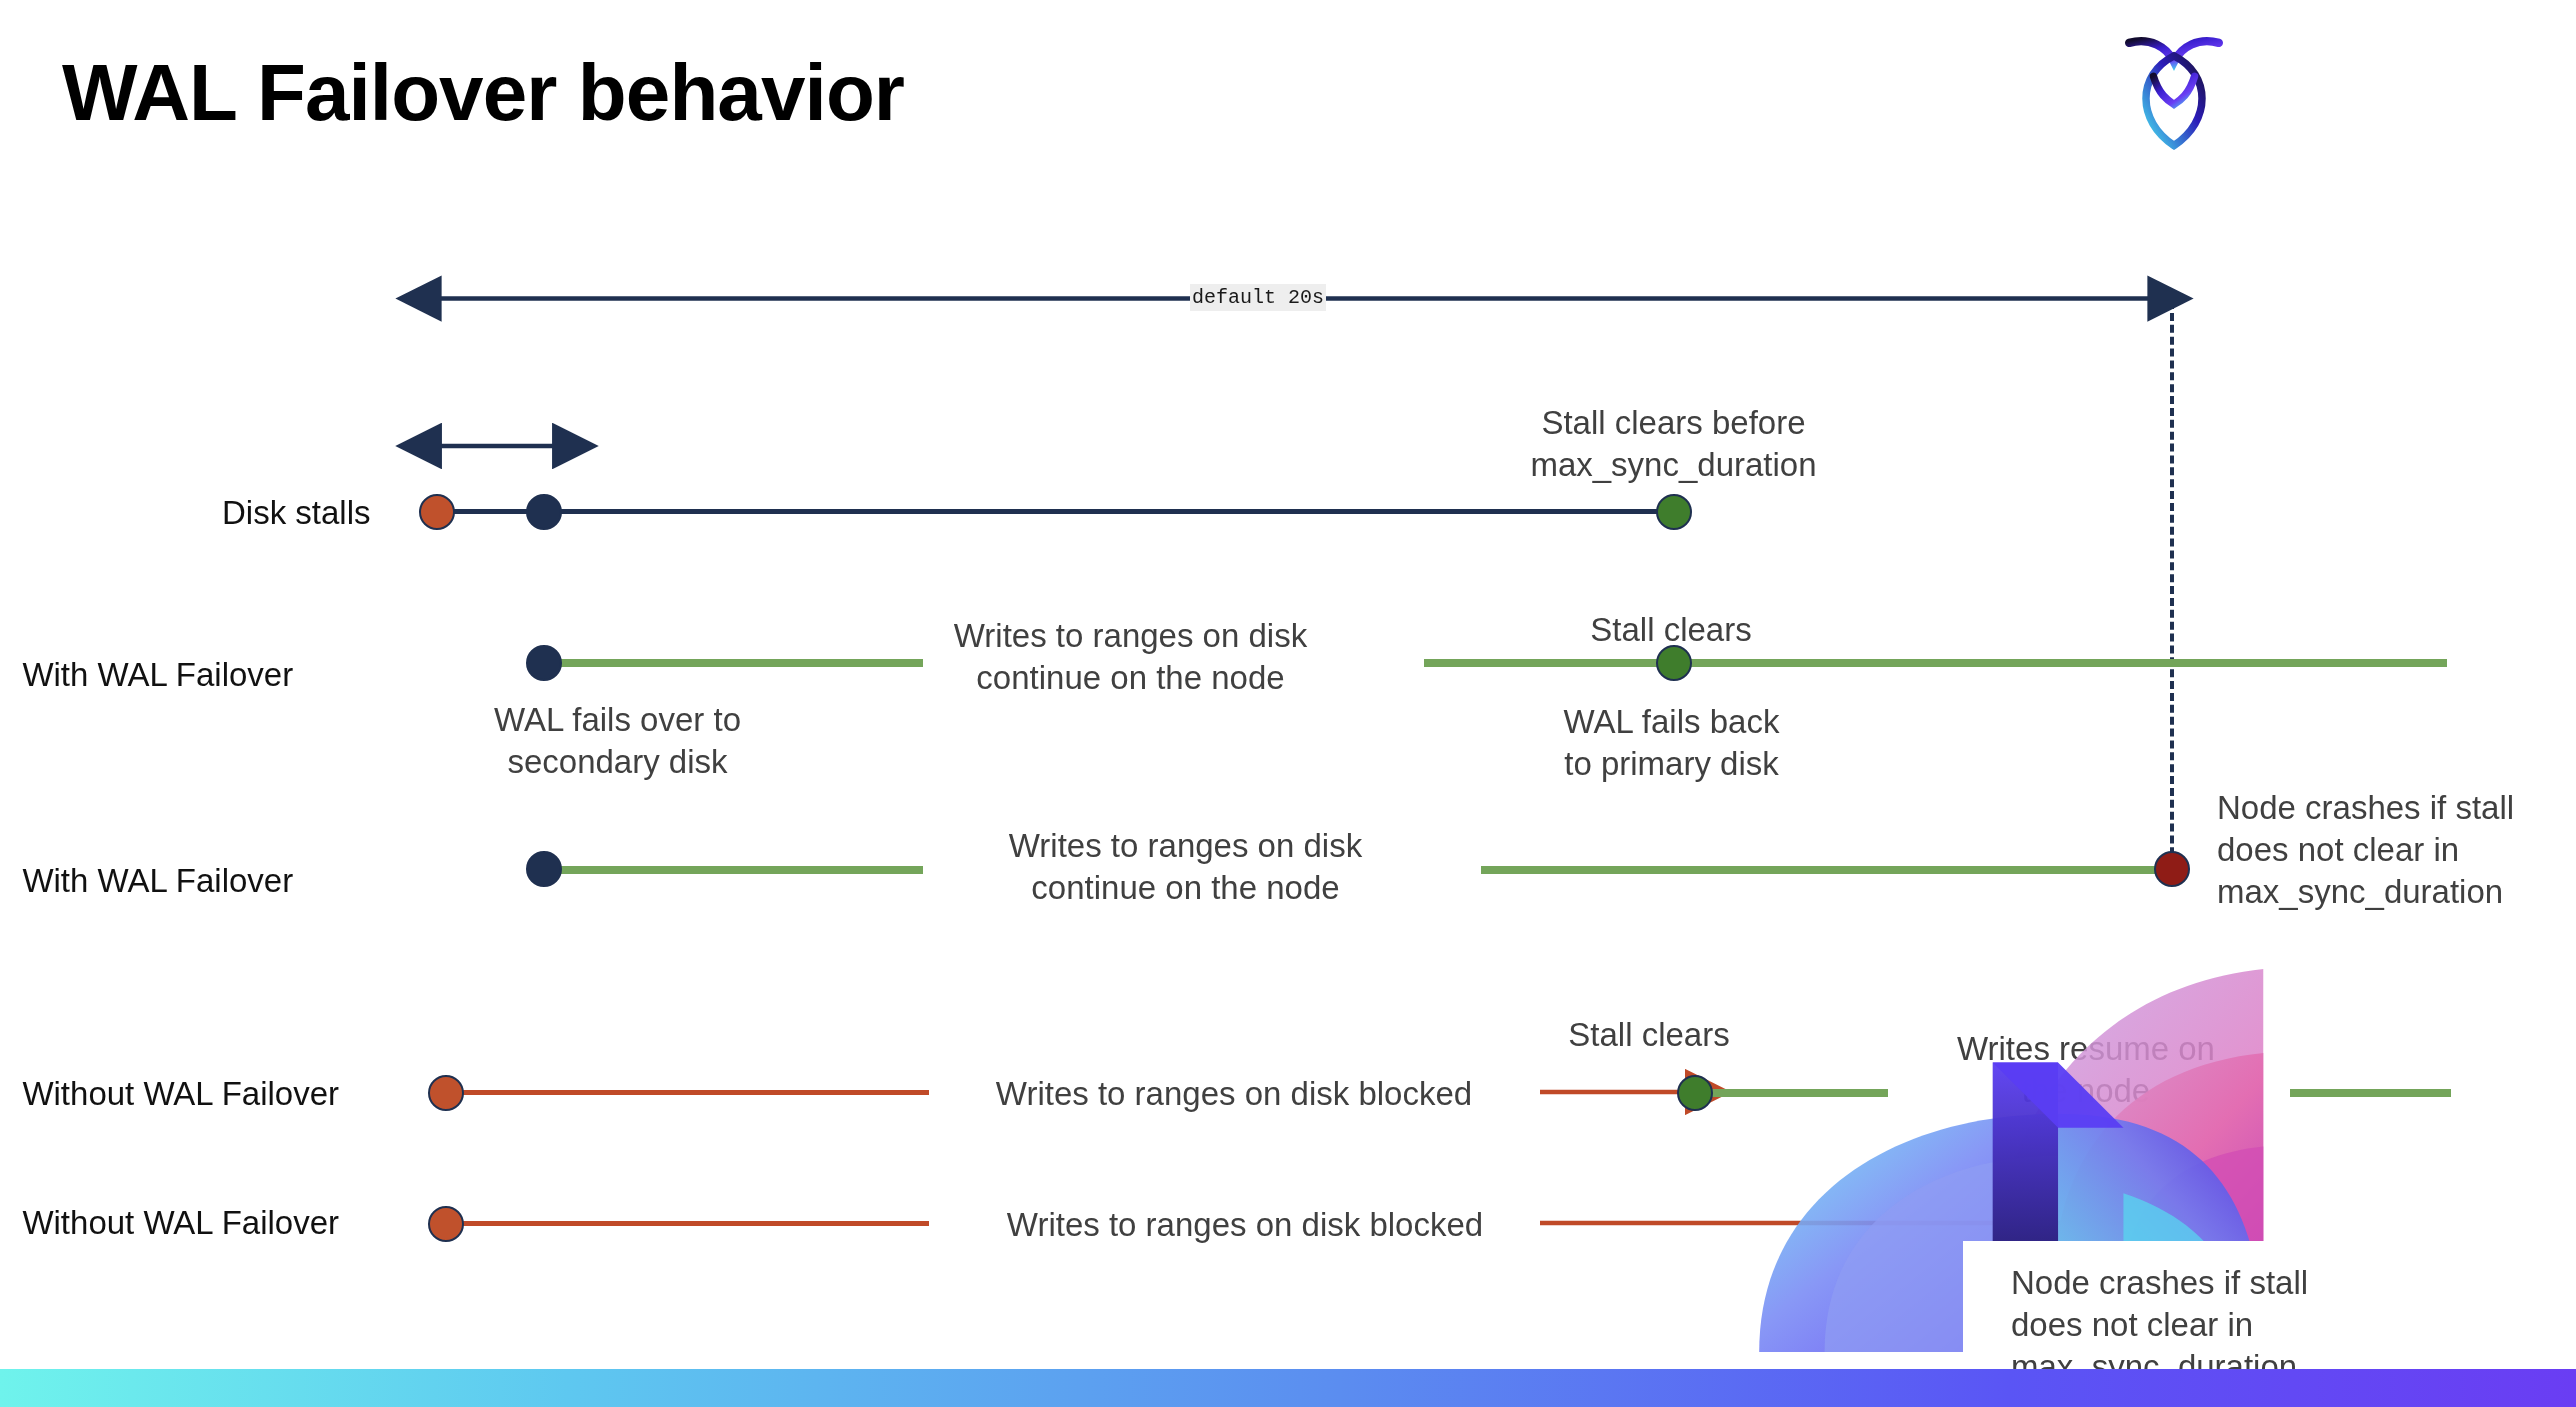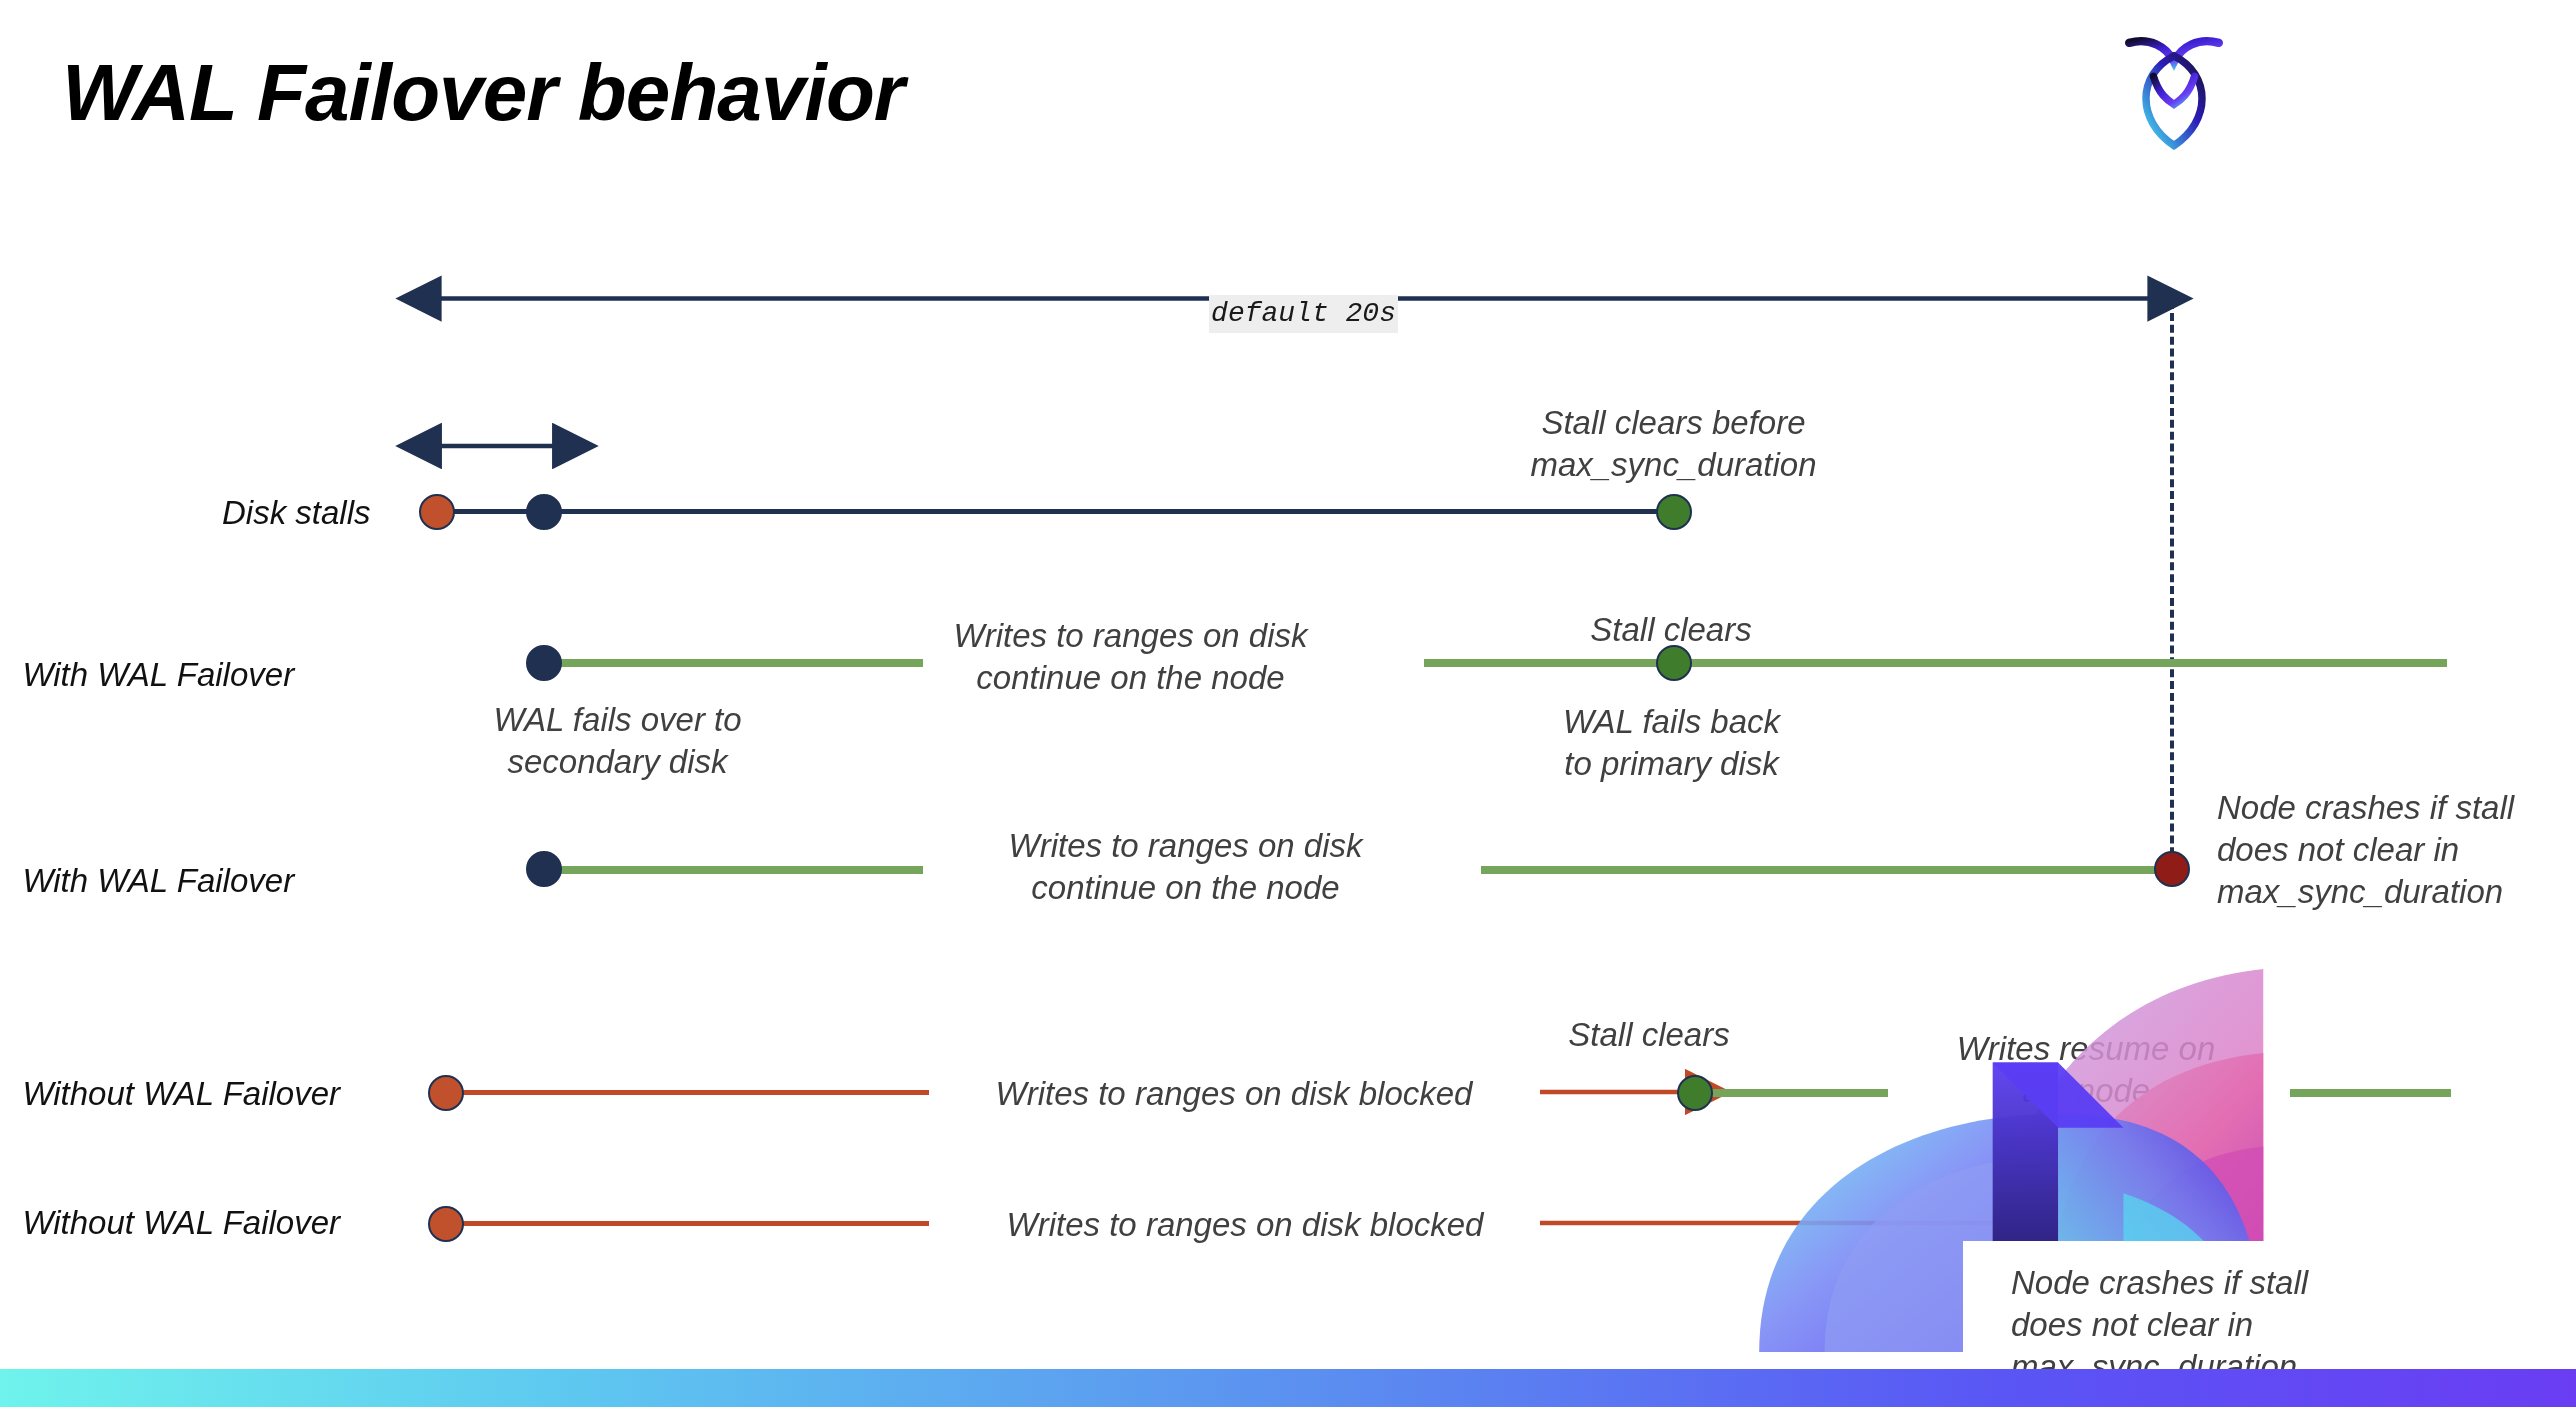--- a/index.html
+++ b/index.html
@@ -15,21 +15,20 @@
     font-family: "Liberation Sans", sans-serif;
     color: #000000;
   }
 
   #slide {
     position: absolute;
     inset: 0;
     width: 2264px;
     height: 1408px;
     background: #ffffff;
-    font-style: italic;
   }
 
   
   .slide-title {
     position: absolute;
     left: 62px;
     top: 49px;
     font-size: 80px;
     font-weight: 700;
     letter-spacing: -0.9px;
@@ -80,21 +79,21 @@
     line-height: 1.28;
     color: #404040;
     text-align: center;
     white-space: pre-line;
   }
   .note.left { text-align: left; }
 
   .code-tag {
     position: absolute;
     font-family: "Liberation Mono", monospace;
-    font-size: 28px;
+    font-size: 20px;
     line-height: 1.38;
     color: #1a1a1a;
     white-space: pre;
   }
   .code-tag span {
     background: #eeeeee;
     display: inline-block;
     padding: 0 1.9px;
   }
   .code-tag.center span { }

